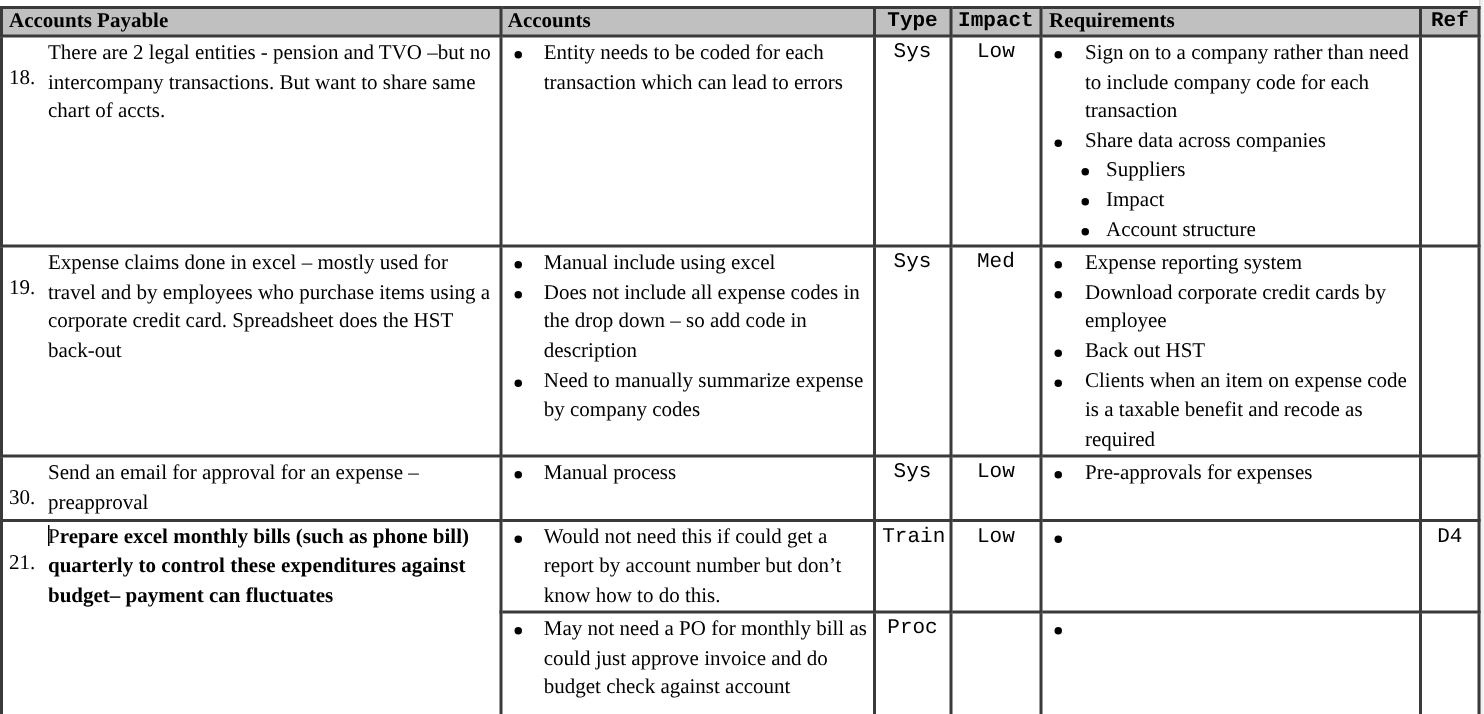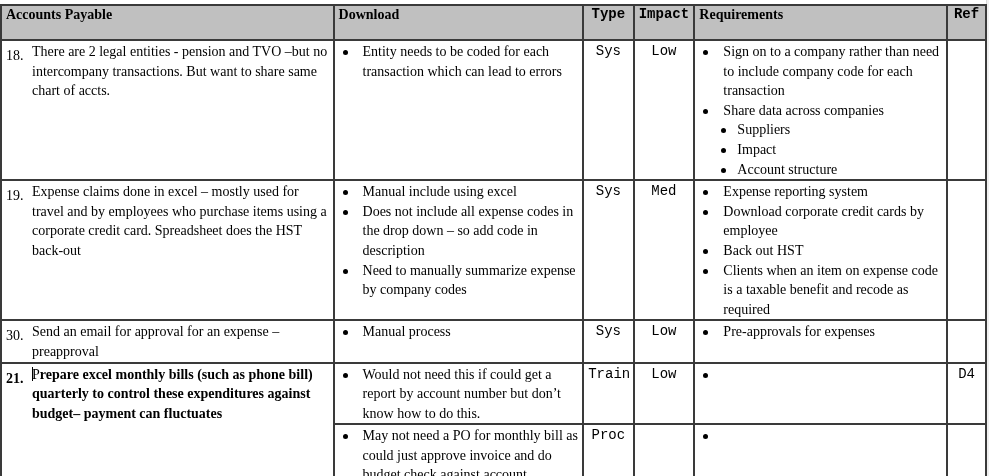--- a/index.html
+++ b/index.html
@@ -39,21 +39,21 @@
       padding: 0 4px;
       line-height: 19.6px;
     }
     table.ap th {
       background: #c0c0c0;
       font-weight: bold;
       text-align: left;
       height: 17px;
       line-height: 17px;
       padding-top: 0;
-      padding-bottom: 16px;
+      padding-bottom: 0;
     }
     table.ap th.center, table.ap td.center {
       text-align: center;
       font-family: Liberation Mono, monospace;
     }
     table.ap td {
       padding-top: 1px;
     }
     .col-ap { width: 317px; }
     .col-problem { width: 238px; }
@@ -62,21 +62,21 @@
     .col-req { width: 241px; }
     .col-ref { width: 37px; }
 
     .item {
       position: relative;
       padding-left: 26px;
     }
     .item .num {
       position: absolute;
       left: 0;
-      top: 4px;
+      top: 17px;
     }
     ul.bul {
       list-style: none;
       margin: 0;
       padding: 0;
       font-family: Liberation Serif, serif;
     }
     ul.bul > li {
       position: relative;
       padding-left: 24px;
@@ -121,21 +121,21 @@
     <col class="col-ap">
     <col class="col-problem">
     <col class="col-type">
     <col class="col-impact">
     <col class="col-req">
     <col class="col-ref">
   </colgroup>
   <thead>
     <tr>
       <th>Accounts Payable</th>
-      <th>Download</th>
+      <th>Accounts</th>
       <th class="center">Type</th>
       <th class="center">Impact</th>
       <th>Requirements</th>
       <th class="center">Ref</th>
     </tr>
   </thead>
   <tbody>
 
     <tr class="r18">
       <td>
@@ -210,21 +210,21 @@
         <ul class="bul">
           <li>Pre-approvals for expenses</li>
         </ul>
       </td>
       <td class="center"></td>
     </tr>
 
     <tr class="r21a">
       <td rowspan="2">
         <div class="item bold">
-          <span class="num" style="font-weight:bold">21.</span>
+          <span class="num" style="font-weight:normal">21.</span>
           <span class="cursor"></span><span style="font-weight:normal">P</span><span>repare excel monthly bills (such as phone bill) quarterly to control these expenditures against budget– payment can fluctuates</span>
         </div>
       </td>
       <td>
         <ul class="bul">
           <li>Would not need this if could get a report by account number but don’t know how to do this.</li>
         </ul>
       </td>
       <td class="center">Train</td>
       <td class="center">Low</td>

